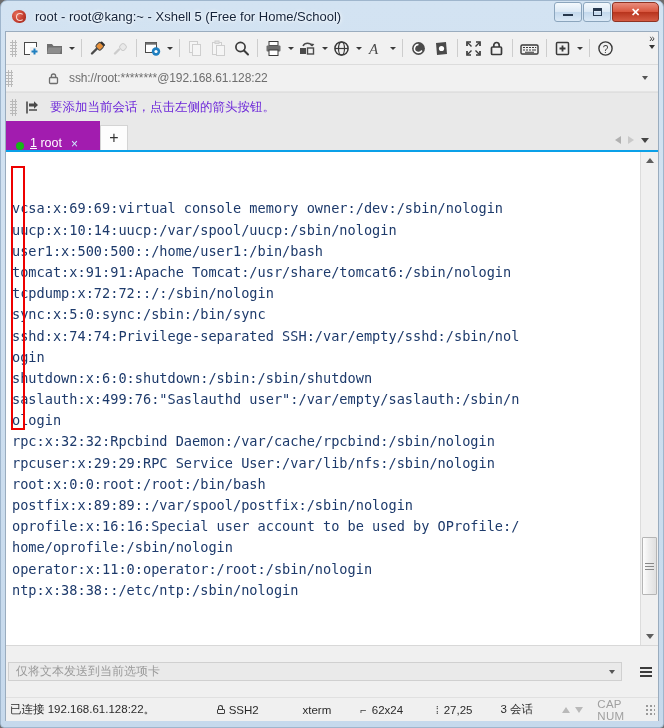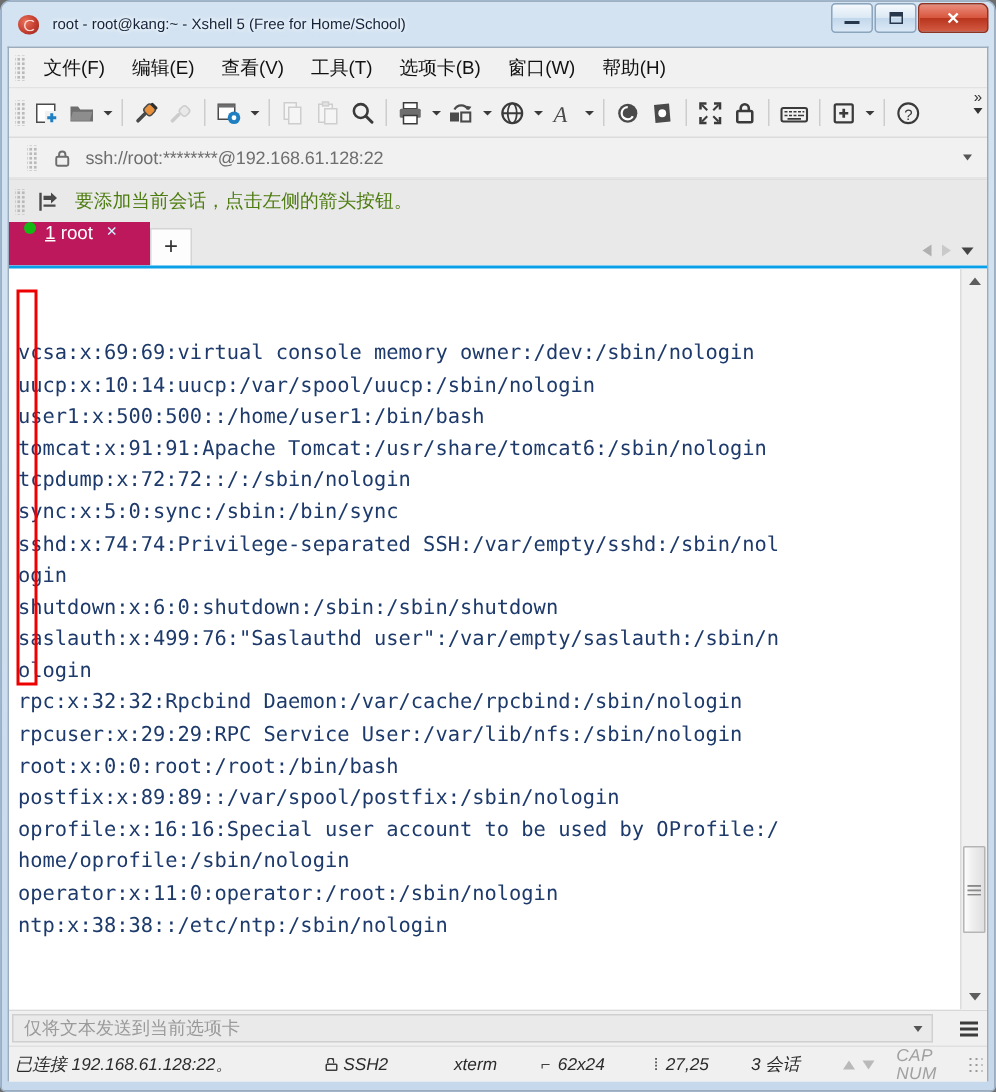--- a/index.html
+++ b/index.html
@@ -45,21 +45,21 @@
     border-radius: 50% 50% 45% 55%;
   }
   #app-icon .swirl {
     position: absolute; left: 5px; top: 5px;
     width: 6px; height: 6px;
     border: 1.5px solid #f7d9d2;
     border-radius: 50%;
     border-right-color: transparent;
   }
   #title-text {
-    font-size: 10px;
+    font-size: 13px;
     color: #14233a;
     white-space: nowrap;
     text-shadow: 0 0 3px #ffffff, 0 0 5px #ffffff;
   }
   #win-buttons {
     position: absolute; right: 0px; top: 1px;
     display: flex; gap: 1px;
   }
   .winbtn {
     width: 28px; height: 20px;
@@ -145,22 +145,23 @@
     position: absolute; right: 3px; top: 2px;
     display: flex; flex-direction: column; align-items: center;
     font-size: 10px; color: #333; line-height: 9px;
   }
 
   
   #addressbar {
     height: 26px;
     background: #f1f1f1;
     display: flex; align-items: center;
-    padding-left: 12px;
+    padding-left: 0;
     border-bottom: 1px solid #e4e4e4;
+    gap: 24px;
   }
   #addr-field {
     flex: 1; height: 20px;
     display: flex; align-items: center;
     border: 1px solid #f1f1f1;
     margin-right: 2px;
   }
   #addr-text {
     font-size: 12px; color: #6e6e6e;
     margin-left: 8px;
@@ -176,35 +177,35 @@
 
   
   #hintbar {
     height: 28px;
     background: #e9e9e9;
     display: flex; align-items: center;
     padding-left: 4px;
     border-top: 1px solid #dfdfdf;
   }
   #hint-text {
-    font-size: 12.5px; color: #4d7c0f;
+    font-size: 12.5px; color: #6d28d9;
     margin-left: 9px;
   }
 
   
   #tabstrip {
     height: 29px;
     background: #e9e9e9;
     display: flex; align-items: flex-end;
     position: relative;
   }
   #tab-active {
     height: 29px; min-width: 94px;
-    background: #be185d;
-    display: flex; align-items: flex-start;
+    background: #a21caf;
+    display: flex; align-items: flex-end;
     padding: 0 7px 0 10px;
     box-sizing: border-box;
     margin-top: 30px;
   }
   #tab-dot {
     width: 8px; height: 8px; border-radius: 50%;
     background: #15b715; flex: none; margin-right: 6px;
   }
   #tab-label { font-size: 12.5px; color: #fff; white-space: nowrap; }
   #tab-label u { text-decoration: underline; }
@@ -295,21 +296,21 @@
     width: 9px; height: 7px;
     background-image: linear-gradient(to bottom, #888 0 1px, transparent 1px 3px);
     background-size: 100% 3px;
   }
 
   
   #sendbar {
     height: 23px;
     background: #f0f0f0;
     display: flex; align-items: center;
-    padding: 0 2px;
+    padding: 14px 2px;
     border-top: 1px solid #d8d8d8;
     gap: 12px;
   }
   #send-field {
     flex: 1; height: 19px;
     background: #eaeaea;
     border: 1px solid #d0d0d0;
     display: flex; align-items: center;
     box-sizing: border-box;
   }
@@ -330,21 +331,20 @@
   #send-menu span { display:block; width: 12px; height: 2px; background: #3c3c3c; }
 
   
   #statusbar {
     height: 23px;
     background: #f0f0f0;
     display: flex; align-items: center;
     font-size: 11.5px; color: #2b2b2b;
     border-top: 1px solid #e0e0e0;
     padding-left: 4px;
-    font-style: italic;
   }
   .st { display: flex; align-items: center; white-space: nowrap; }
   #st-conn { width: 236px; }
   #st-proto { width: 74px; }
   #st-term { width: 66px; margin-left: 21px; }
   #st-size { width: 86px; }
   #st-pos { width: 74px; }
   #st-sess { width: 66px; }
   .mini-lock {
     width: 8px; height: 9px; position: relative; margin-right: 4px; flex:none;
@@ -381,30 +381,20 @@
       </div>
       <div class="winbtn">
         <div class="glyph-max"></div>
       </div>
       <div class="winbtn close">✕</div>
     </div>
   </div>
 
   <div id="client">
 
-    <div id="menubar">
-      <div class="gripper"></div>
-      <div class="menu-item">文件(F)</div>
-      <div class="menu-item">编辑(E)</div>
-      <div class="menu-item">查看(V)</div>
-      <div class="menu-item">工具(T)</div>
-      <div class="menu-item">选项卡(B)</div>
-      <div class="menu-item">窗口(W)</div>
-      <div class="menu-item">帮助(H)</div>
-    </div>
 
     <div id="toolbar">
       <div class="gripper"></div>
 
       <div class="tb">
         <svg width="19" height="19" viewBox="0 0 19 19">
           <rect x="2.5" y="3.5" width="12" height="12" fill="#fff" stroke="#4a4a4a"></rect>
           <rect x="8" y="8" width="9" height="9" fill="#f1f1f1"></rect>
           <path d="M12.5 9.5v6M9.5 12.5h6" stroke="#1f7fc0" stroke-width="2"></path>
         </svg>

